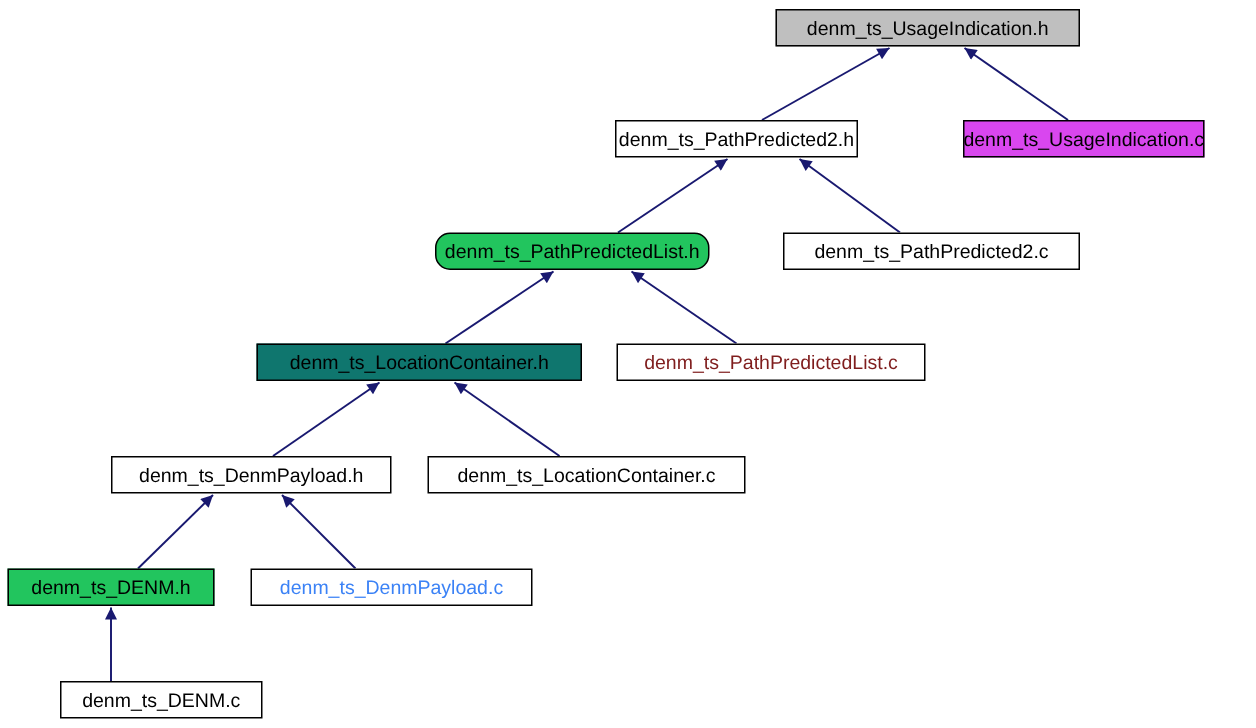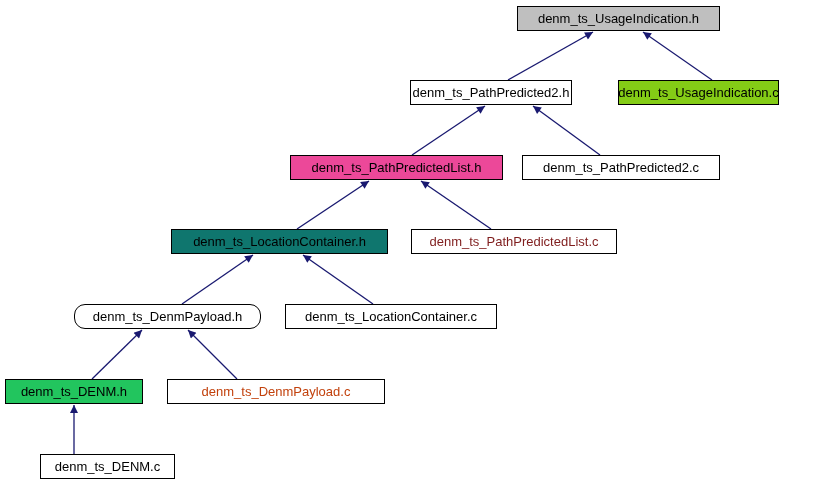--- a/index.html
+++ b/index.html
@@ -60,24 +60,24 @@
       <line x1="491" y1="229" x2="421" y2="181" stroke="#191970" stroke-width="1.3" marker-end="url(#arrowhead)"></line>
       <line x1="182" y1="304" x2="253" y2="255" stroke="#191970" stroke-width="1.3" marker-end="url(#arrowhead)"></line>
       <line x1="373" y1="304" x2="303" y2="255" stroke="#191970" stroke-width="1.3" marker-end="url(#arrowhead)"></line>
       <line x1="92" y1="379" x2="142" y2="330" stroke="#191970" stroke-width="1.3" marker-end="url(#arrowhead)"></line>
       <line x1="237" y1="379" x2="188" y2="330" stroke="#191970" stroke-width="1.3" marker-end="url(#arrowhead)"></line>
       <line x1="74" y1="454" x2="74" y2="405" stroke="#191970" stroke-width="1.3" marker-end="url(#arrowhead)"></line>
     </svg>
   <div id="node-layer">
       <div class="node highlighted" style="left: 517px; top: 6px; width: 203px; height: 25px; border-color: rgb(0, 0, 0); background: rgb(191, 191, 191); color: rgb(0, 0, 0);">denm_ts_UsageIndication.h</div>
       <div class="node" style="left: 410px; top: 80px; width: 162px; height: 25px; border-color: rgb(0, 0, 0); background: rgb(255, 255, 255); color: rgb(0, 0, 0);">denm_ts_PathPredicted2.h</div>
-      <div class="node" style="left: 618px; top: 80px; width: 161px; height: 25px; border-color: rgb(0, 0, 0); background: #84cc16; color: rgb(0, 0, 0);">denm_ts_UsageIndication.c</div>
-      <div class="node" style="left: 290px; top: 155px; width: 213px; height: 25px; border-color: rgb(0, 0, 0); background: #ec4899; color: rgb(0, 0, 0);">denm_ts_PathPredictedList.h</div>
+      <div class="node" style="left: 642px; top: 80px; width: 161px; height: 25px; border-color: rgb(0, 0, 0); background: #d946ef; color: rgb(0, 0, 0);">denm_ts_UsageIndication.c</div>
+      <div class="node" style="left: 290px; top: 155px; width: 183px; height: 25px; border-color: rgb(0, 0, 0); background: #22c55e; color: rgb(0, 0, 0); border-radius: 10px;">denm_ts_PathPredictedList.h</div>
       <div class="node" style="left: 522px; top: 155px; width: 198px; height: 25px; border-color: rgb(0, 0, 0); background: rgb(255, 255, 255); color: rgb(0, 0, 0); text-align: right;">denm_ts_PathPredicted2.c</div>
       <div class="node" style="left: 171px; top: 229px; width: 217px; height: 25px; border-color: rgb(0, 0, 0); background: #0f766e; color: rgb(0, 0, 0);">denm_ts_LocationContainer.h</div>
       <div class="node" style="left: 411px; top: 229px; width: 206px; height: 25px; border-color: rgb(0, 0, 0); background: rgb(255, 255, 255); color: #7f1d1d;">denm_ts_PathPredictedList.c</div>
-      <div class="node" style="left: 74px; top: 304px; width: 187px; height: 25px; border-color: rgb(0, 0, 0); background: rgb(255, 255, 255); color: rgb(0, 0, 0); border-radius: 11px;">denm_ts_DenmPayload.h</div>
+      <div class="node" style="left: 74px; top: 304px; width: 187px; height: 25px; border-color: rgb(0, 0, 0); background: rgb(255, 255, 255); color: rgb(0, 0, 0);">denm_ts_DenmPayload.h</div>
       <div class="node" style="left: 285px; top: 304px; width: 212px; height: 25px; border-color: rgb(0, 0, 0); background: rgb(255, 255, 255); color: rgb(0, 0, 0);">denm_ts_LocationContainer.c</div>
       <div class="node" style="left: 5px; top: 379px; width: 138px; height: 25px; border-color: rgb(0, 0, 0); background: #22c55e; color: rgb(0, 0, 0);">denm_ts_DENM.h</div>
-      <div class="node" style="left: 167px; top: 379px; width: 218px; height: 25px; border-color: rgb(0, 0, 0); background: rgb(255, 255, 255); color: #c2410c;">denm_ts_DenmPayload.c</div>
+      <div class="node" style="left: 167px; top: 379px; width: 188px; height: 25px; border-color: rgb(0, 0, 0); background: rgb(255, 255, 255); color: #3b82f6;">denm_ts_DenmPayload.c</div>
       <div class="node" style="left: 8px; top: 454px; width: 135px; height: 25px; border-color: rgb(0, 0, 0); background: rgb(255, 255, 255); color: rgb(0, 0, 0); margin-left: 32px;">denm_ts_DENM.c</div>
     </div>
 </div>
 
 </body></html>

